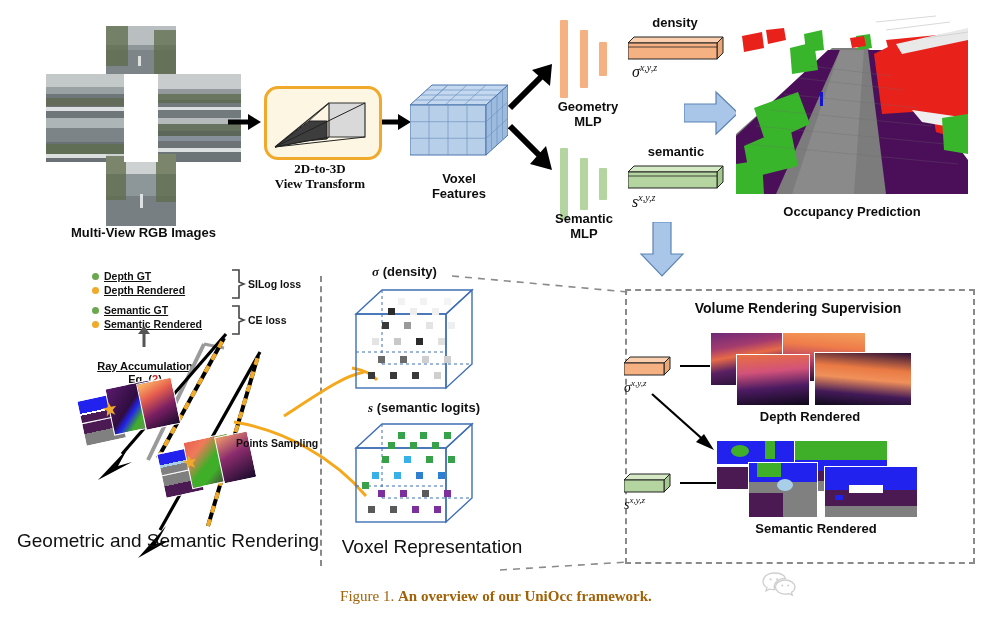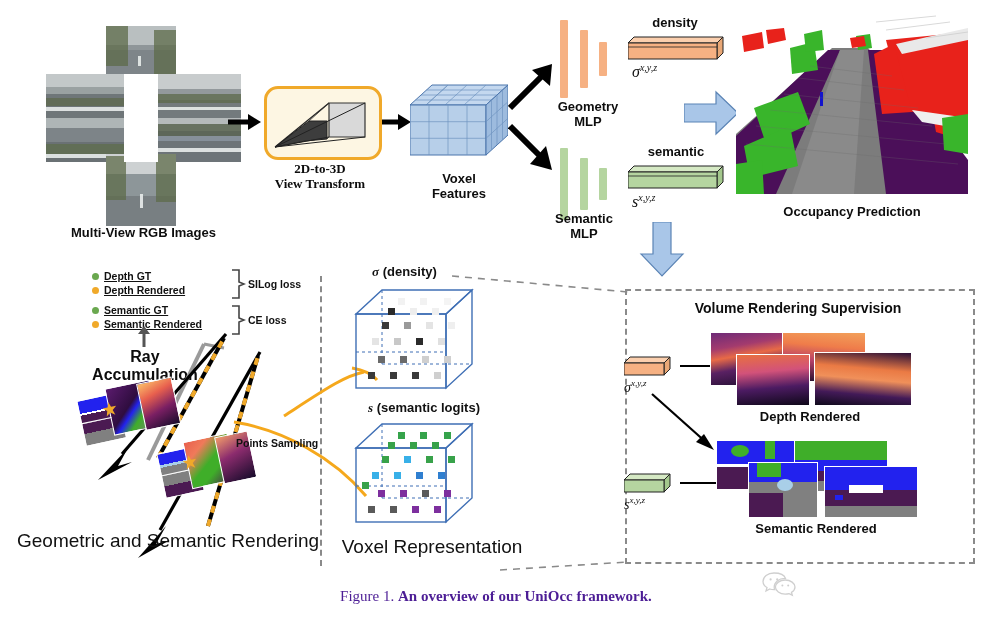--- a/index.html
+++ b/index.html
@@ -54,21 +54,21 @@
   .lg-row{display:flex;align-items:center;gap:5px;height:14px;}
   .dot{width:7px;height:7px;border-radius:50%;flex:0 0 auto;}
   .lg-txt{font-size:10.5px;font-weight:bold;color:#111;white-space:nowrap;}
 
   
   #sup-panel{left:625px;top:289px;width:346px;height:271px;
              border:2px dashed #8a8a8a;}
   .stk{position:absolute;border:1.5px solid #fff;background-size:100% 100%;}
 
   .caption{position:absolute;left:0;top:588px;width:992px;text-align:center;
-           font-family:"Liberation Serif",serif;font-size:15px;color:#4c1d95;}
+           font-family:"Liberation Serif",serif;font-size:15px;color:#a16207;}
   .caption b{font-weight:bold;}
 
   
   #wm{position:absolute;left:762px;top:571px;display:flex;align-items:center;gap:7px;
       color:#c9c9c9;}
   #wm .wmtxt{font-size:19px;font-family:"DejaVu Sans",sans-serif;color:#c9c9c9;
              letter-spacing:1px;}
 </style>
 </head>
 <body>
@@ -308,21 +308,21 @@
 
 <svg class="abs" style="left:230px;top:305px;" width="16" height="30">
   <path d="M2 1 L9 1 L9 13 L14 15 L9 17 L9 29 L2 29" stroke="#444" stroke-width="1.6" fill="none"></path>
 </svg>
 <div class="abs lg-txt" style="left:248px;top:314px;">CE loss</div>
 
 <svg class="abs" style="left:137px;top:326px;" width="14" height="22">
   <path d="M7 21 L7 6" stroke="#555" stroke-width="3" fill="none"></path>
   <path d="M1 8 L7 0 L13 8 Z" fill="#555"></path>
 </svg>
-<div class="abs lbl" style="left:86px;top:348px;width:118px;font-size:16px;">
+<div class="abs lbl" style="left:86px;top:360px;width:118px;font-size:11px;text-decoration:underline;">
   <div>Ray Accumulation</div>
   <div>
     <span>Eq. (</span><span style="color:#d02020;">2</span><span>)</span>
   </div>
 </div>
 
 <svg class="abs" style="left:98px;top:330px;" width="240" height="240">
 
   <path d="M50 130 L106 14" stroke="#9a9a9a" stroke-width="4" fill="none"></path>
   <path d="M106 14 L126 18" stroke="#9a9a9a" stroke-width="3" fill="none"></path>

